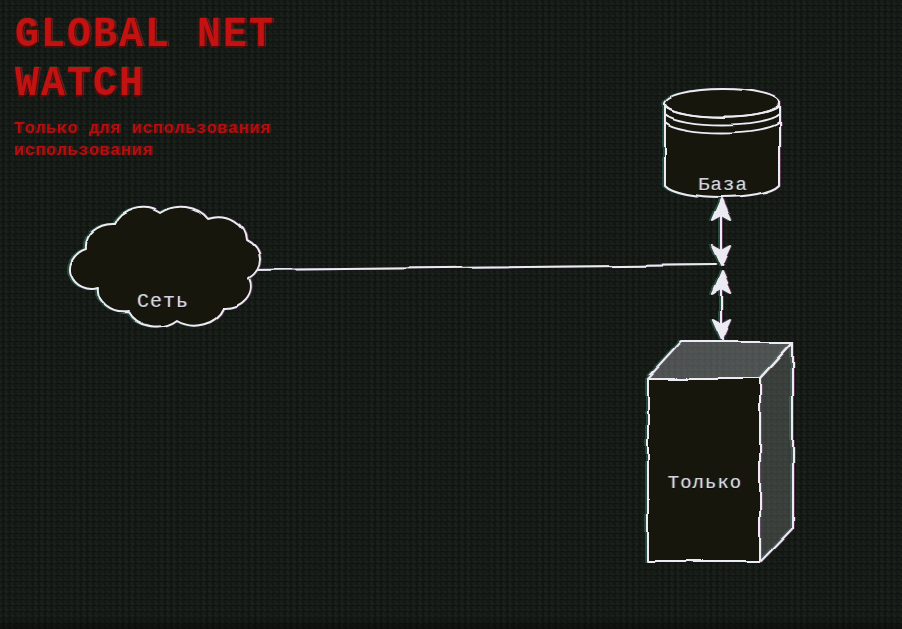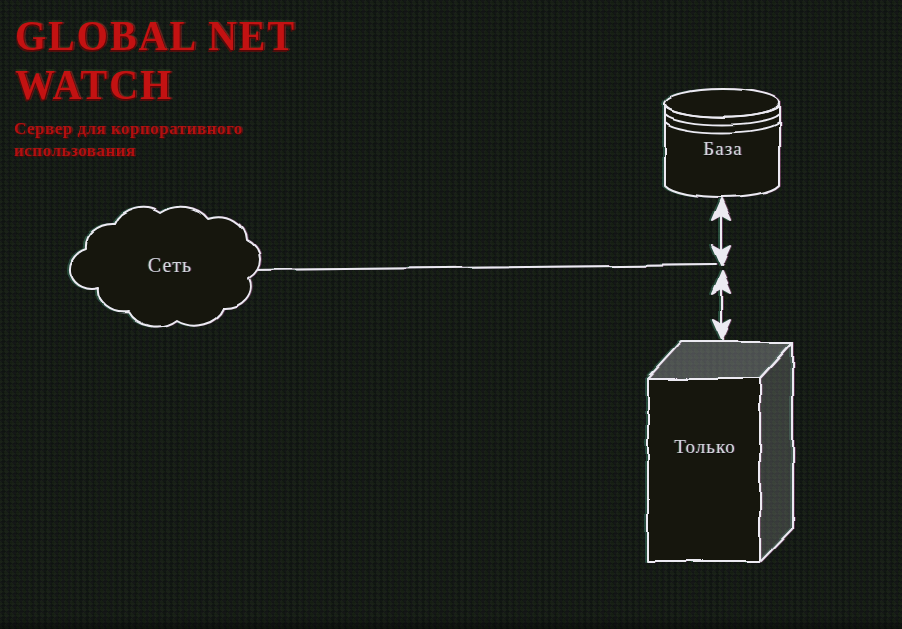--- a/index.html
+++ b/index.html
@@ -6,21 +6,21 @@
   .screen{
     position:relative;
     width:902px;height:629px;
     overflow:hidden;
     background-color:#10140b;
     background-image:
       repeating-conic-gradient(from 45deg, rgba(52,82,58,0.20) 0% 25%, rgba(28,36,62,0.16) 25% 50%),
       repeating-linear-gradient(90deg, rgba(60,40,70,0.08) 0 2px, transparent 2px 5px),
       repeating-linear-gradient(0deg, rgba(0,0,0,0.25) 0 1px, transparent 1px 3px);
     background-size:6px 6px, 7px 7px, 3px 3px;
-    font-family:Liberation Serif, serif;
+    font-family:Liberation Mono, monospace;
   }
   .bottom-fade{
     position:absolute;left:0;bottom:0;width:902px;height:12px;
     background:linear-gradient(to bottom, rgba(0,0,0,0) 0%, rgba(0,0,0,0.45) 100%);
   }
   
   .title-block{
     position:absolute;left:15px;top:10px;width:420px;
   }
   .title-line{
@@ -50,22 +50,23 @@
     filter:
       drop-shadow(1.2px 0 rgba(255,120,220,0.30))
       drop-shadow(-1.2px 0 rgba(110,255,205,0.22));
   }
   .node-label{
     position:absolute;
     color:#d3d5dd;
     text-align:center;
     text-shadow:1px 0 rgba(255,130,220,0.28), -1px 0 rgba(120,255,210,0.22), 0 1px 1px rgba(0,0,0,0.6);
     letter-spacing:1px;
+    margin-top:36px;
   }
-  .label-network{left:115px;top:254px;width:110px;font-size:20px;}
+  .label-network{left:108px;top:254px;width:110px;font-size:20px;}
   .label-database{left:668px;top:136px;width:110px;font-size:19px;line-height:26px;}
   .label-server{left:650px;top:436px;width:110px;font-size:19px;}
 </style>
 </head>
 <body>
 
 <div class="screen">
 
   <svg class="sketch" width="902" height="629" viewBox="0 0 902 629">
     <defs>
@@ -118,21 +119,21 @@
       </g>
 
     </g>
   </svg>
 
   <div class="title-block">
     <div class="title-line">GLOBAL NET</div>
     <div class="title-line">WATCH</div>
   </div>
   <div class="subtitle-block">
-    <div class="subtitle-line">Сервер для корпоративного</div>
+    <div class="subtitle-line">Только для использования</div>
     <div class="subtitle-line">использования</div>
   </div>
 
   <div class="node-label label-network">Сеть</div>
 
   <div class="node-label label-database">
     <div>База</div>
   </div>
 
   <div class="node-label label-server">Только</div>

